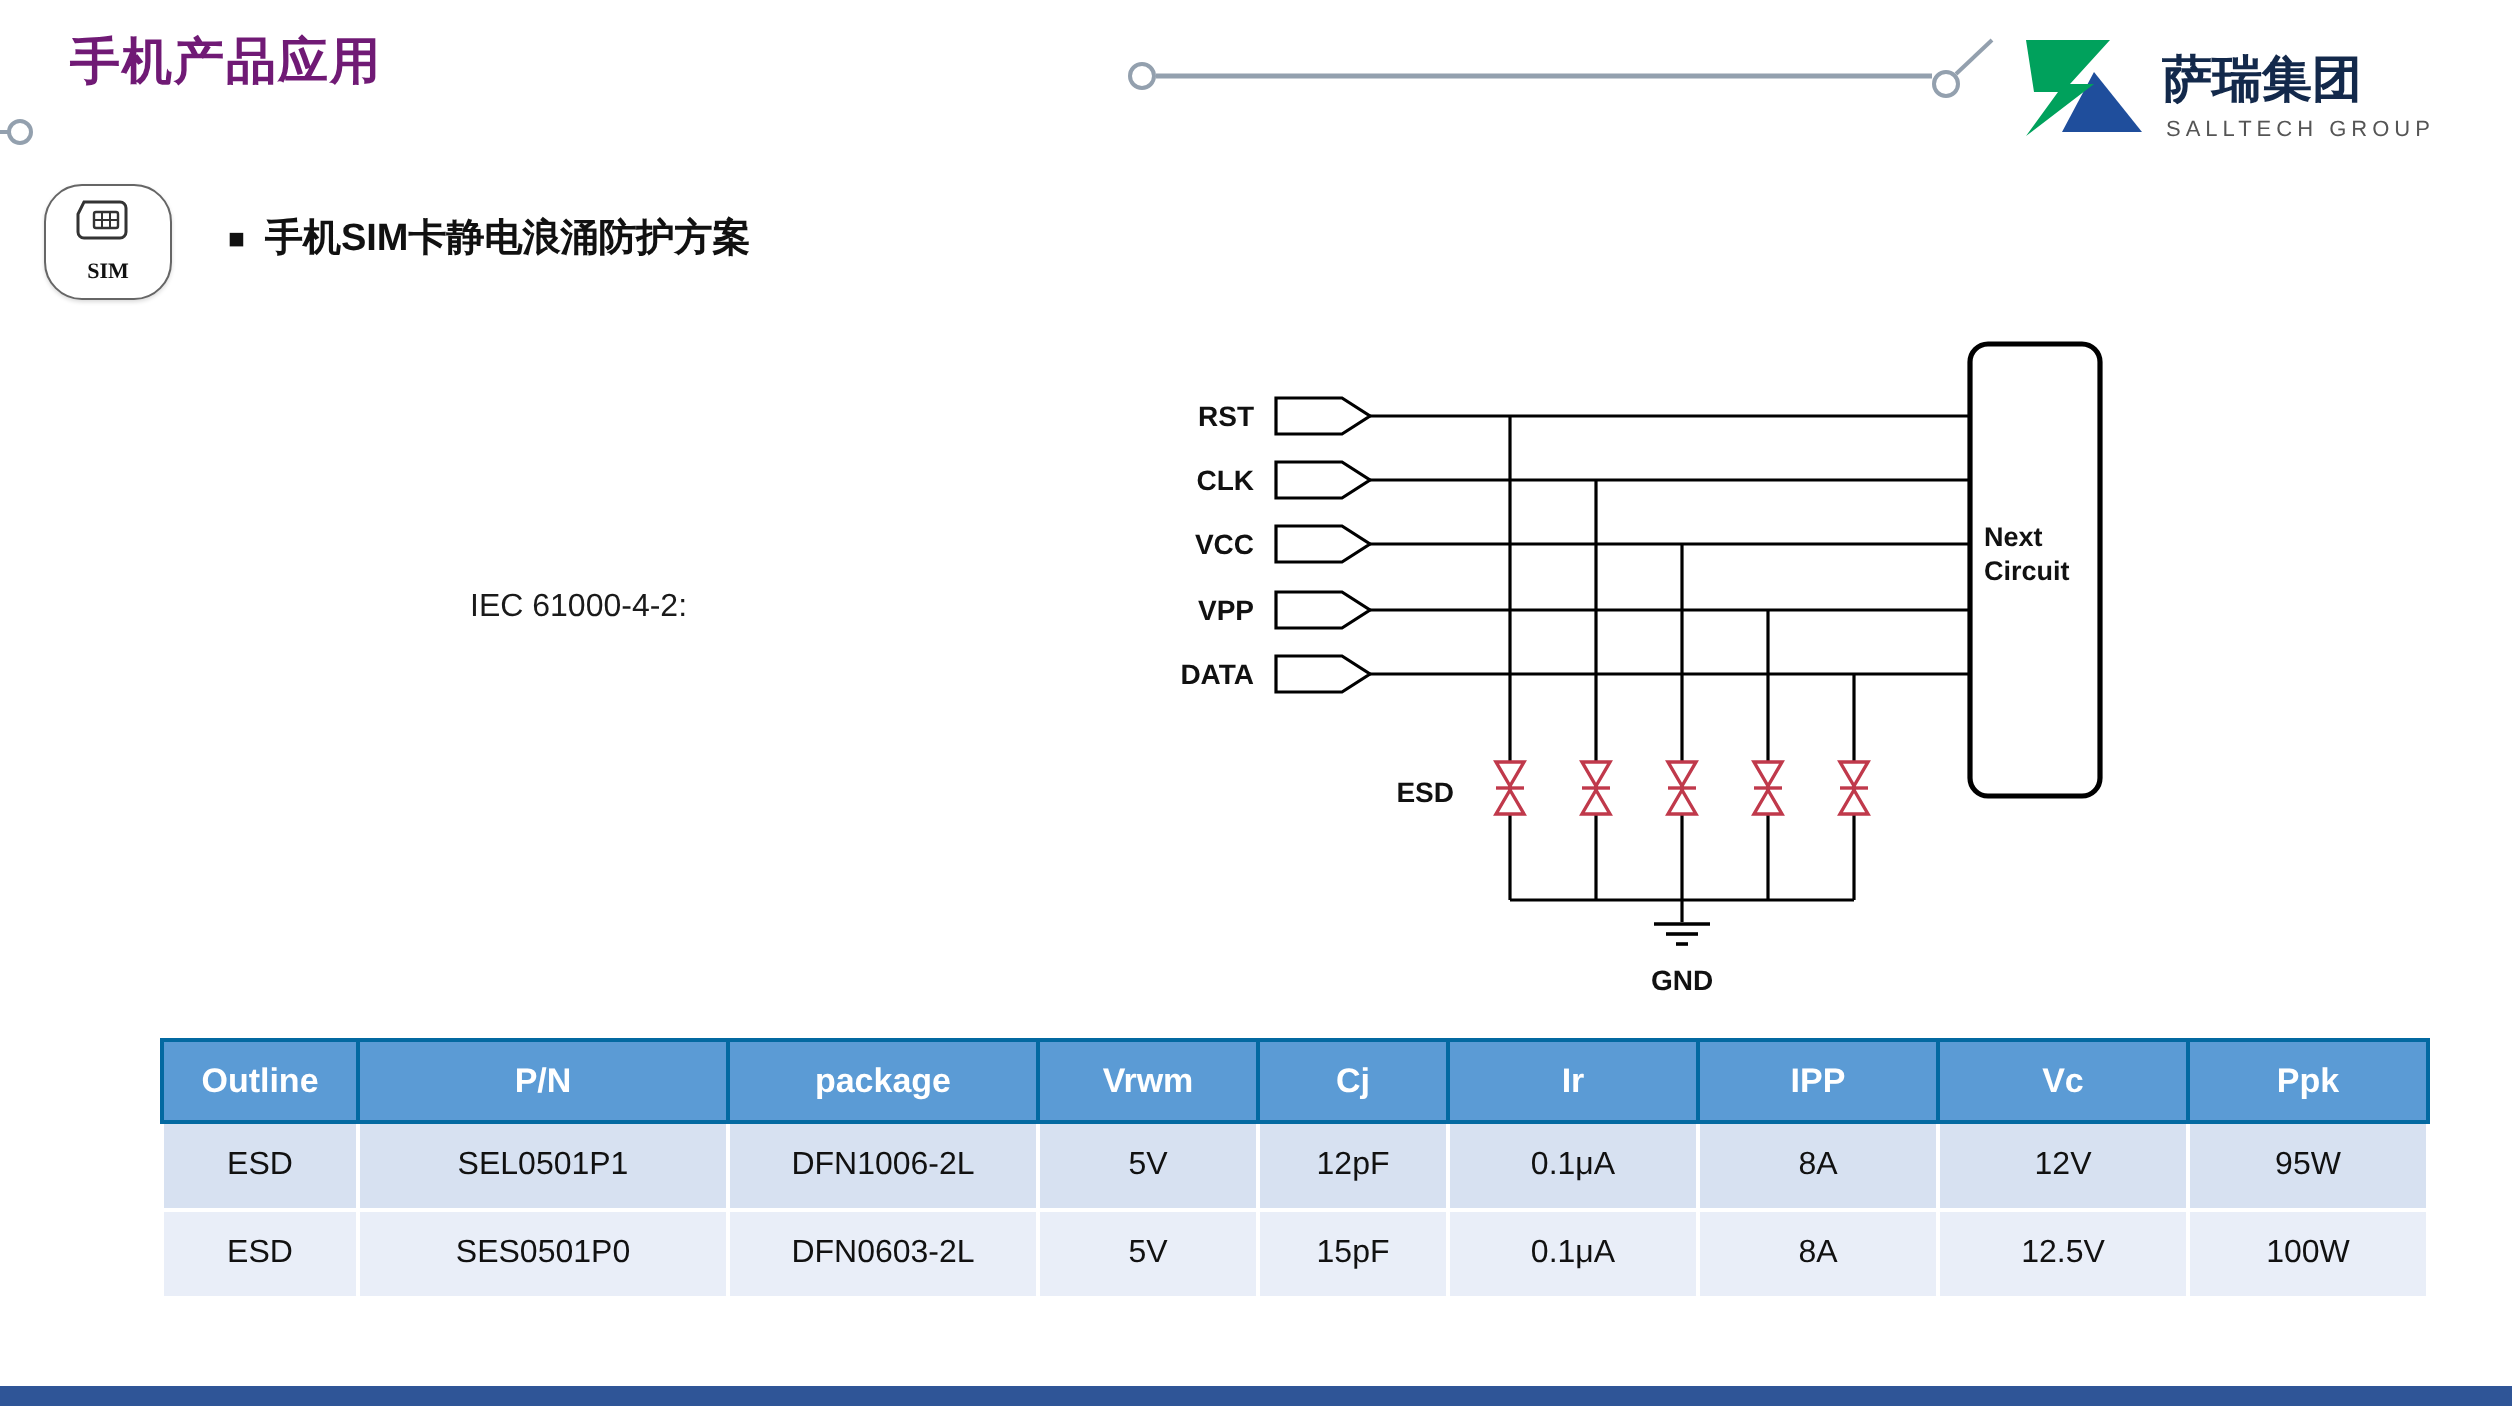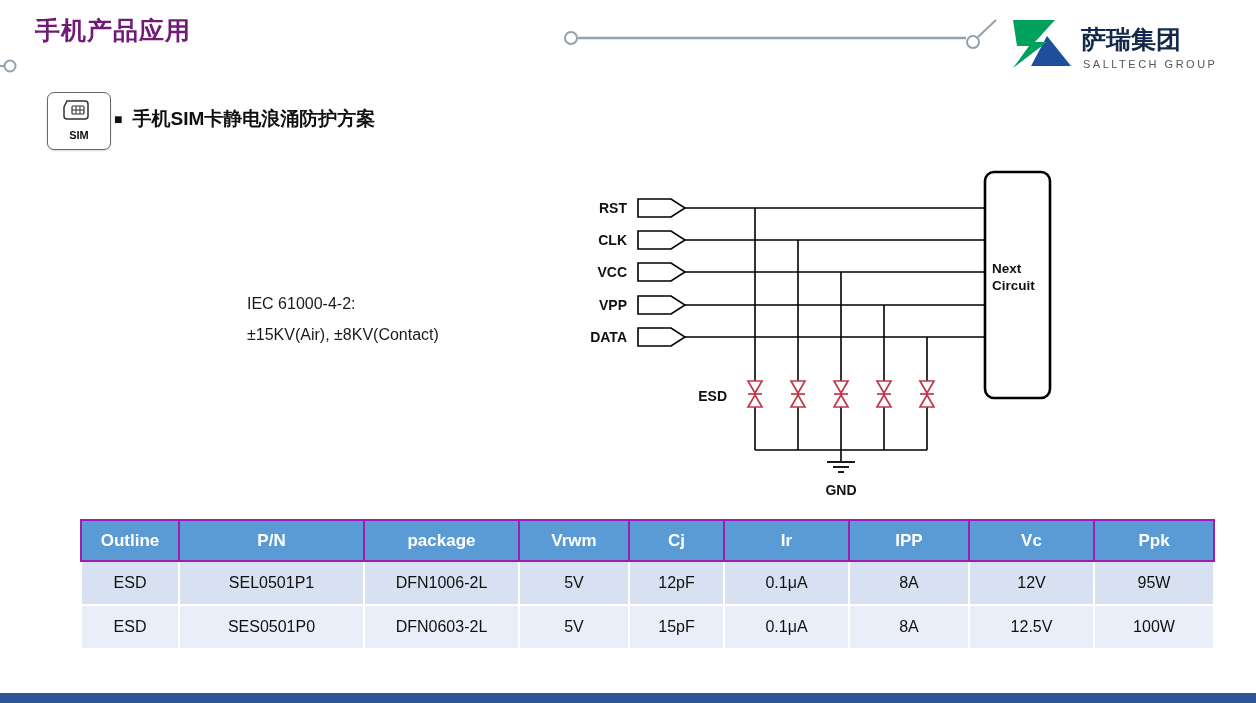--- a/index.html
+++ b/index.html
@@ -9,50 +9,51 @@
   }
   
   .page-title{
     position:absolute;left:35px;top:14px;
     font-size:25px;font-weight:bold;color:#701a75;letter-spacing:1px;
   }
   .deco-svg{position:absolute;left:0;top:0;width:1256px;height:90px;}
   .logo{position:absolute;right:18px;top:12px;width:235px;height:66px;}
   
   .sim-box{
-    position:absolute;left:47px;top:92px;width:62px;height:56px;
-    border:1.5px solid #666;border-radius:7px;background:#fff;
+    position:absolute;left:22px;top:92px;width:62px;height:56px;
+    border:1.5px solid #666;border-radius:19px;background:#fff;
     box-shadow:0 1px 2px rgba(0,0,0,.15);
+    font-family:Liberation Serif, serif;
   }
   .section-head{
     position:absolute;left:114px;top:106px;
     font-size:19px;font-weight:bold;color:#111;
     display:flex;align-items:center;gap:10px;
   }
   .section-head .bullet{font-size:14px;}
   
   .iec-text{
     position:absolute;left:235px;top:288px;
-    font-size:16px;color:#1a1a1a;line-height:31px;margin-left:12px;
+    font-size:16px;color:#1a1a1a;line-height:31px;
   }
   
   .circuit{position:absolute;left:555px;top:165px;width:515px;height:345px;}
   .sig-label{font-size:14px;font-weight:bold;fill:#111;}
   .wire{stroke:#000;stroke-width:1.6;fill:none;}
   .conn{fill:#fff;stroke:#000;stroke-width:1.6;}
   .box{fill:#fff;stroke:#000;stroke-width:2.6;}
   .diode{stroke-width:1.7;fill:#fff;}
   .gndline{stroke:#000;stroke-width:1.8;}
   
   .spec-table{
     position:absolute;left:80px;top:519px;border-collapse:collapse;table-layout:fixed;
   }
   .spec-table th{
     background:#5b9bd5;color:#fff;font-size:17px;font-weight:bold;
-    height:37px;border:2px solid #a21caf;text-align:center;
+    height:37px;border:2px solid #0369a1;text-align:center;
   }
   .spec-table td{
     font-size:16px;color:#111;height:40px;border:2px solid #fff;text-align:center;
   }
   .row-a td{background:#d7e1f1;}
   .row-b td{background:#e9eef8;}
   
   .bottom-bar{position:absolute;left:0;right:0;bottom:0;height:10px;background:#2f5597;}
 </style>
 </head>
@@ -89,21 +90,20 @@
   </svg>
 </div>
 
 <div class="section-head">
   <span class="bullet">■</span>
   <span>手机SIM卡静电浪涌防护方案</span>
 </div>
 
 <div class="iec-text">
   <div>IEC 61000-4-2:</div>
-  <div>±15KV(Air), ±8KV(Contact)</div>
 </div>
 
 <svg class="circuit" viewBox="0 0 515 345">
 
   <text class="sig-label" x="72" y="48" text-anchor="end">RST</text>
   <text class="sig-label" x="72" y="80" text-anchor="end">CLK</text>
   <text class="sig-label" x="72" y="112" text-anchor="end">VCC</text>
   <text class="sig-label" x="72" y="145" text-anchor="end">VPP</text>
   <text class="sig-label" x="72" y="177" text-anchor="end">DATA</text>
 

